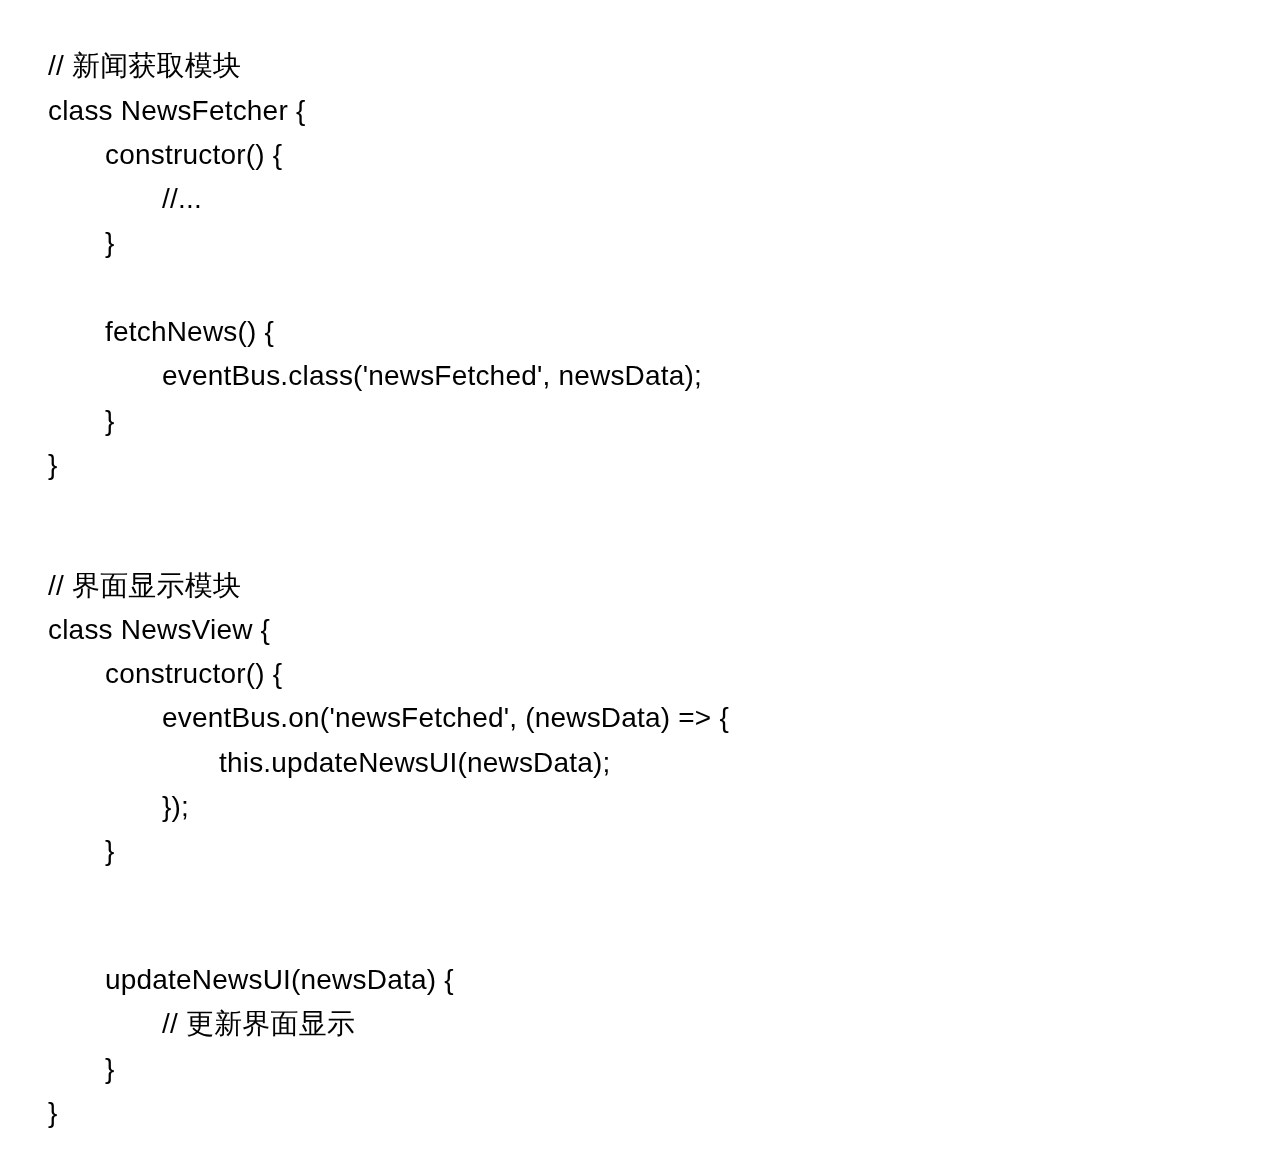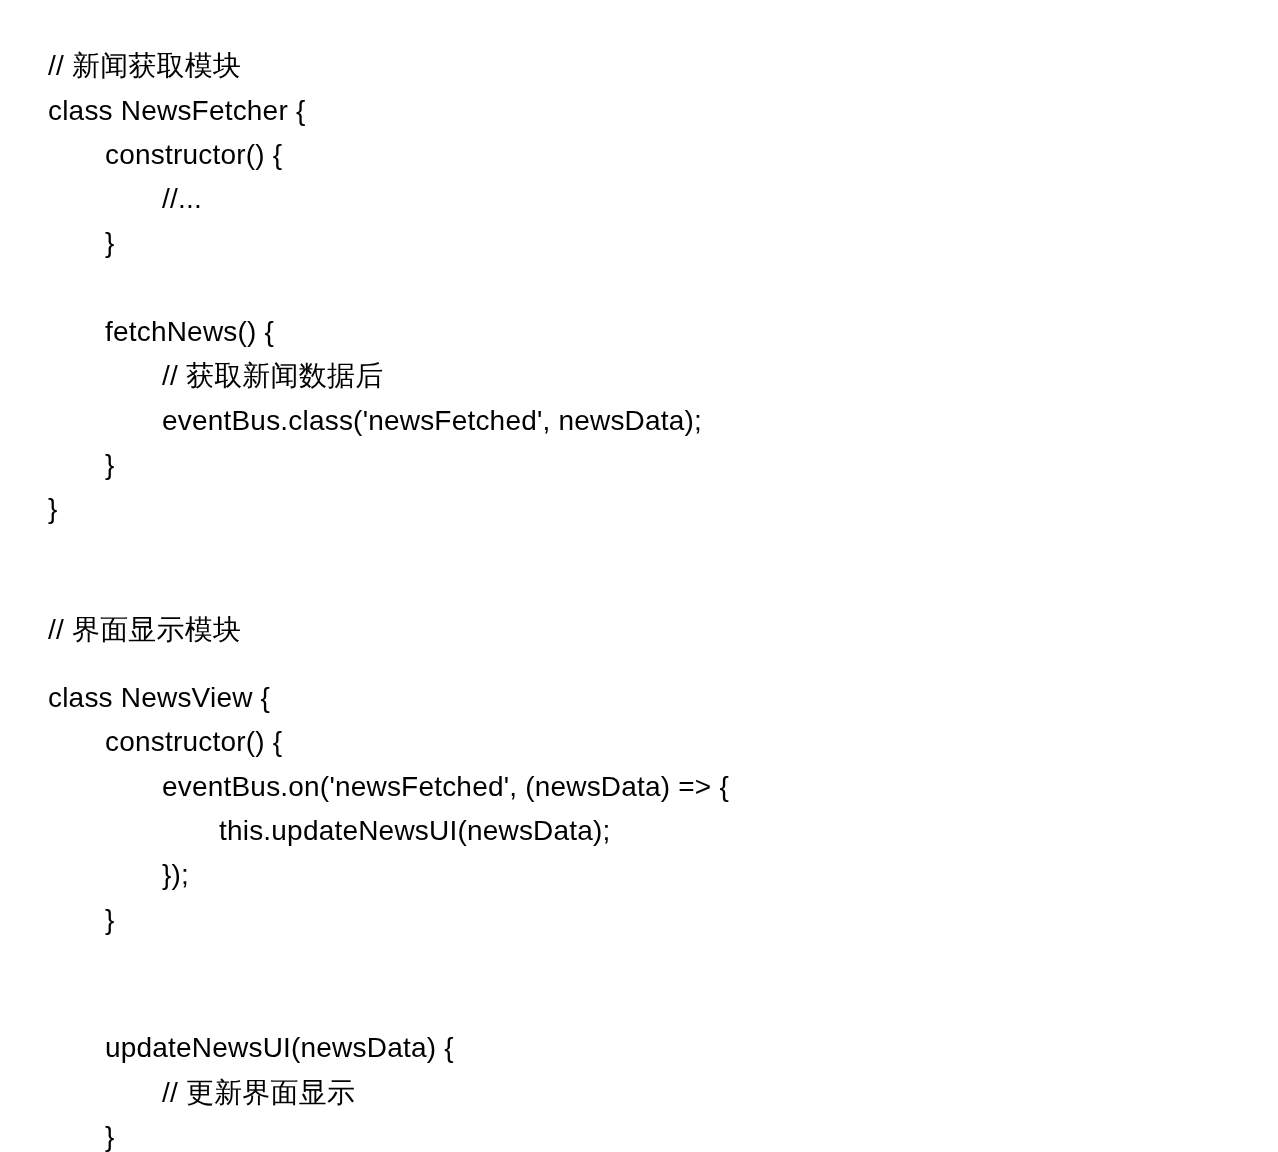--- a/index.html
+++ b/index.html
@@ -31,27 +31,26 @@
 
 <main id="code-listing" class="code-listing">
     <div class="code-line" style="padding-left: 0px;"></div>
     <div class="code-line" style="padding-left: 0px;">// 新闻获取模块</div>
     <div class="code-line" style="padding-left: 0px;">class NewsFetcher {</div>
     <div class="code-line" style="padding-left: 57px;">constructor() {</div>
     <div class="code-line" style="padding-left: 114px;">//...</div>
     <div class="code-line" style="padding-left: 57px;">}</div>
     <div class="code-line" style="padding-left: 0px;"></div>
     <div class="code-line" style="padding-left: 57px;">fetchNews() {</div>
-    <div class="code-line" style="padding-left: 114px;">// 获取新闻数据后</div>
     <div class="code-line" style="padding-left: 114px;">eventBus.class('newsFetched', newsData);</div>
     <div class="code-line" style="padding-left: 57px;">}</div>
     <div class="code-line" style="padding-left: 0px;">}</div>
     <div class="code-line" style="padding-left: 0px;"></div>
     <div class="code-line" style="padding-left: 0px; margin-top: 32px;">// 界面显示模块</div>
-    <div class="code-line" style="padding-left: 0px; margin-top: 24px;">class NewsView {</div>
+    <div class="code-line" style="padding-left: 0px;">class NewsView {</div>
     <div class="code-line" style="padding-left: 57px;">constructor() {</div>
     <div class="code-line" style="padding-left: 114px;">eventBus.on('newsFetched', (newsData) =&gt; {</div>
     <div class="code-line" style="padding-left: 171px;">this.updateNewsUI(newsData);</div>
     <div class="code-line" style="padding-left: 114px;">});</div>
     <div class="code-line" style="padding-left: 57px;">}</div>
     <div class="code-line" style="padding-left: 0px;"></div>
     <div class="code-line" style="padding-left: 57px; margin-top: 40px;">updateNewsUI(newsData) {</div>
     <div class="code-line" style="padding-left: 114px;">// 更新界面显示</div>
     <div class="code-line" style="padding-left: 57px;">}</div>
     <div class="code-line" style="padding-left: 0px;">}</div>

